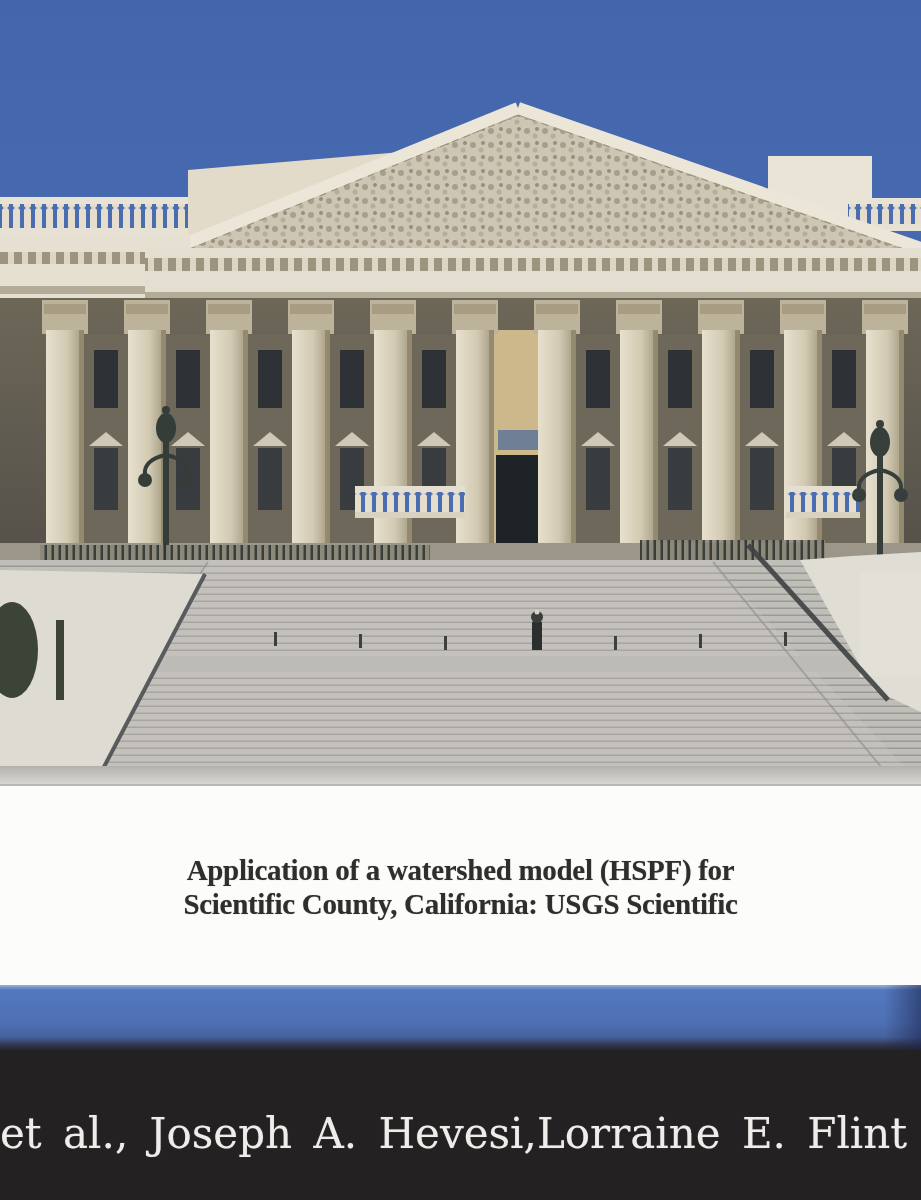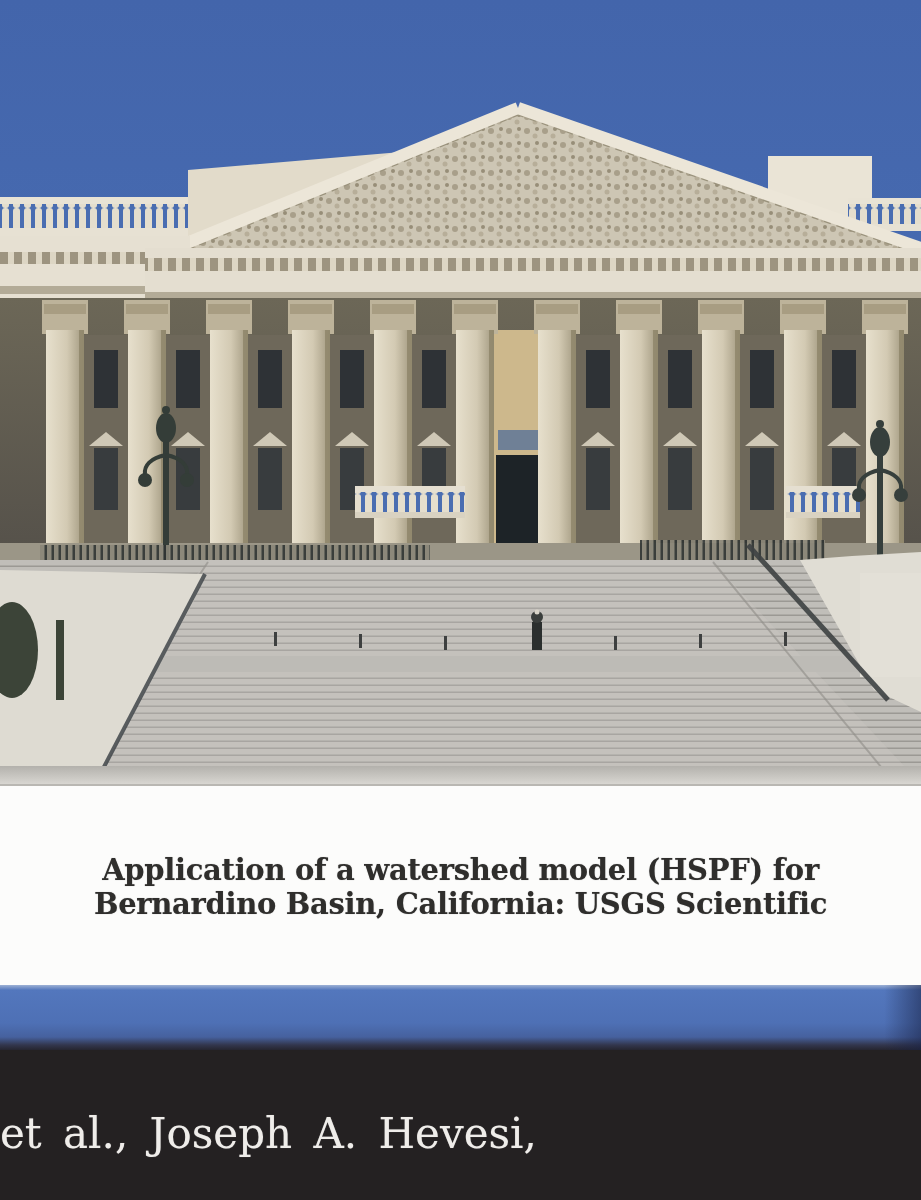--- a/index.html
+++ b/index.html
@@ -21,20 +21,21 @@
   
   .title-band{
     position:absolute;left:0;top:784px;
     width:921px;height:201px;
     background:#fcfcfb;
     border-top:2px solid #b9b7b2;
     box-sizing:border-box;
     display:flex;flex-direction:column;
     justify-content:center;align-items:center;
     padding-top:2px;
+    font-family:Liberation Serif, serif;
   }
   .title-line{
     font-size:29px;font-weight:700;
     line-height:34px;
     color:#2f2e2c;
     letter-spacing:-0.3px;
     white-space:nowrap;
     text-shadow:0 0 1px rgba(60,60,60,.45);
   }
   
@@ -256,22 +257,23 @@
           <circle cx="537" cy="612" r="2.5" fill="#d8d4c8"></circle>
         </g>
 
         <rect x="0" y="766" width="921" height="18" fill="url(#stairFade)"></rect>
       </g>
     </svg>
   </div>
 
   <div class="title-band">
     <div class="title-line">Application of a watershed model (HSPF) for</div>
-    <div class="title-line">Bernardino Basin, California: USGS Scientific</div>
+    <div class="title-line">Scientific County, California: USGS Scientific</div>
   </div>
 
   <div class="blue-band"></div>
 
   <div class="footer">
     <div class="author-line">et al., Joseph A. Hevesi,</div>
+    <div class="author-line">Lorraine E. Flint</div>
   </div>
 
 </div>
 
 </body></html>

